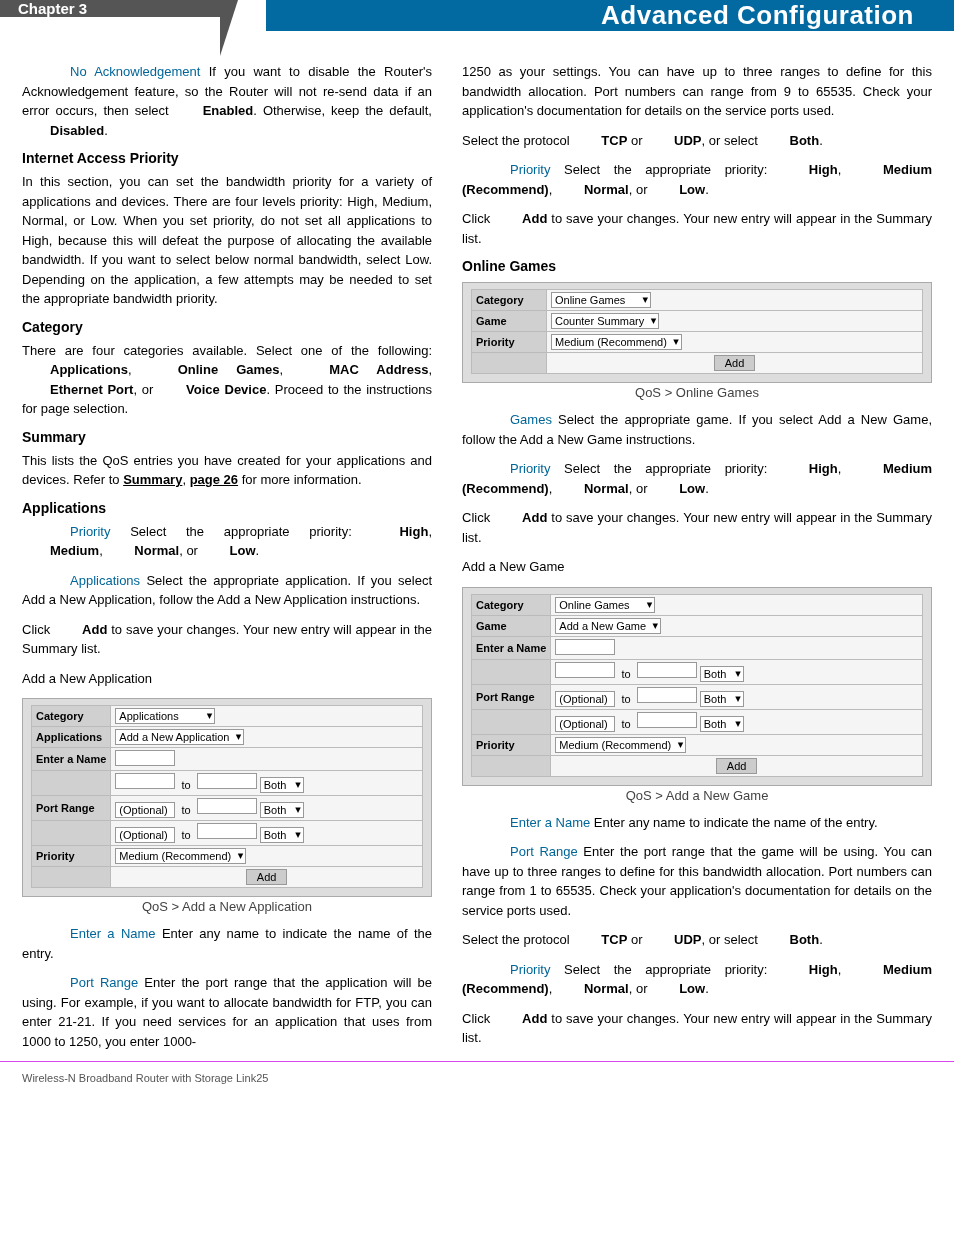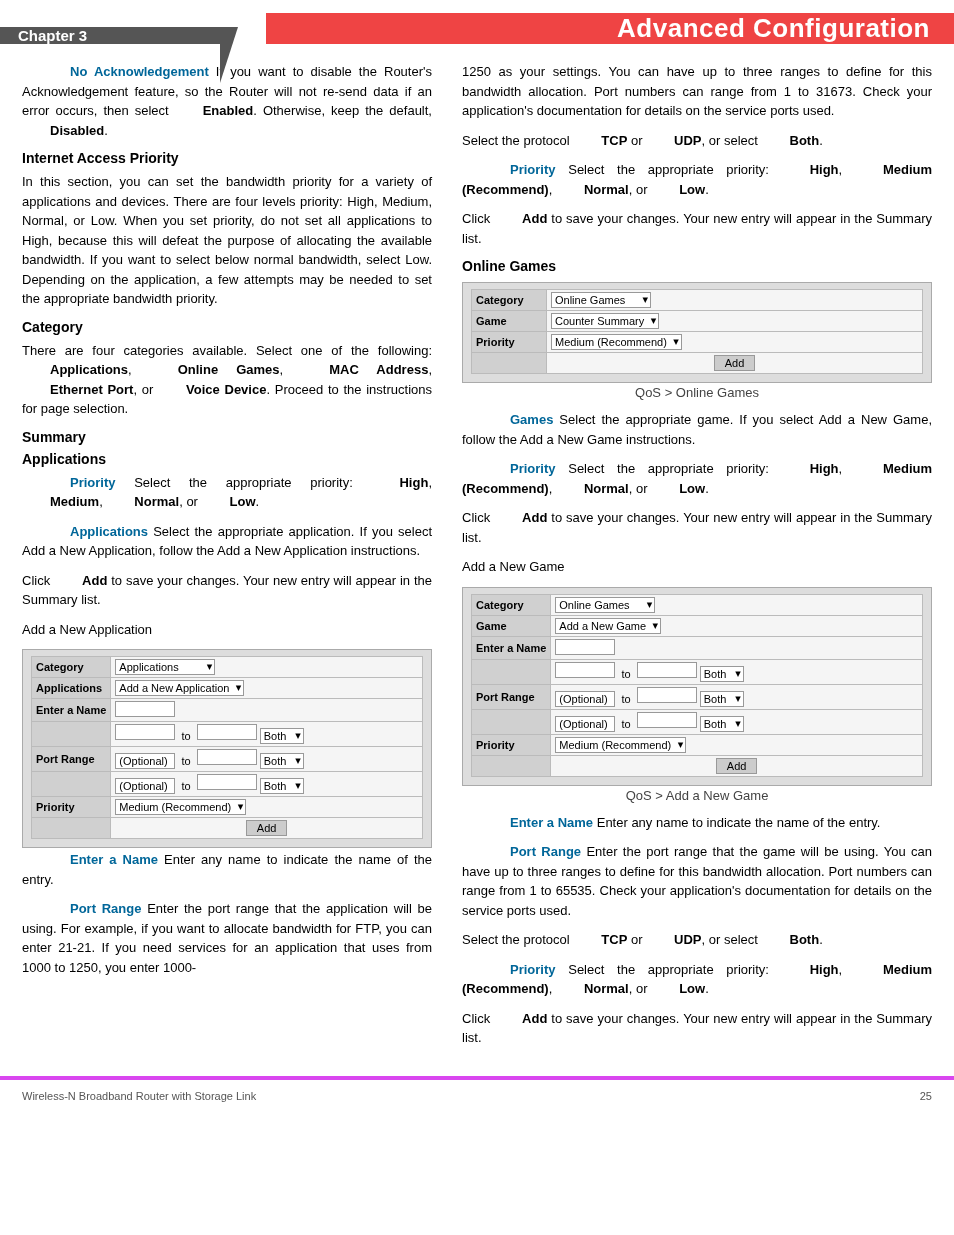--- a/index.html
+++ b/index.html
@@ -8,21 +8,21 @@
       font-size: 13px;
       background: #fff;
       color: #000;
       width: 954px;
       min-height: 1235px;
     }
 
     
     .page-header {
       display: flex;
-      align-items: flex-end;
+      align-items: flex-start;
       height: 44px;
       margin-bottom: 18px;
       gap: 46px;
     }
     .chapter-label {
       background: #555;
       color: #fff;
       font-size: 15px;
       font-weight: bold;
       padding: 0 18px;
@@ -36,25 +36,25 @@
       position: absolute;
       right: -18px;
       top: 0;
       width: 0;
       height: 0;
       border-top: 56px solid #555;
       border-right: 18px solid transparent;
     }
     .page-title-bar {
       flex: 1;
-      background: #ef4444;
+      background: #0369a1;
       display: flex;
       align-items: center;
       justify-content: flex-end;
-      padding-right: 24px;
+      padding-right: 40px;
     }
     .page-title-bar span {
       color: #fff;
       font-size: 26px;
       font-weight: bold;
       letter-spacing: 0.5px;
     }
 
     
     .content-area {
@@ -78,21 +78,21 @@
     }
 
     .section-heading {
       font-size: 14px;
       font-weight: bold;
       margin-bottom: 6px;
       margin-top: 4px;
     }
 
     .bold { font-weight: bold; padding-left: 28px; }
-    .colored-bold { font-weight: bold; color: #006699; padding-left: 48px; }
+    .colored-bold { font-weight: normal; color: #006699; padding-left: 48px; }
     a.underline { color: #000; text-decoration: underline; font-weight: bold; }
 
     
     .ui-screenshot {
       border: 1px solid #aaa;
       background: #ddd;
       margin: 8px 0 2px 0;
       padding: 6px 8px 8px 8px;
       font-size: 11px;
     }
@@ -147,26 +147,24 @@
     .caption {
       text-align: center;
       font-size: 13px;
       color: #444;
       margin-bottom: 10px;
       margin-top: 2px;
     }
 
     .page-footer {
       display: flex;
-      justify-content: space-between;
       padding: 10px 22px 6px 22px;
       font-size: 11px;
       color: #555;
-      margin-top: 18px;
-      border-top: 4px solid #d946ef;
+      border-top: 1px solid #d946ef;
     }
   </style>
 </head>
 <body>
 
 <div class="page-header">
   <div class="chapter-label">
     <span>Chapter 3</span>
   </div>
   <div class="page-title-bar">
@@ -185,20 +183,23 @@
     <div class="section-heading">Internet Access Priority</div>
     <p>In this section, you can set the bandwidth priority for a variety of applications and devices. There are four levels priority: High, Medium, Normal, or Low. When you set priority, do not set all applications to High, because this will defeat the purpose of allocating the available bandwidth. If you want to select below normal bandwidth, select Low. Depending on the application, a few attempts may be needed to set the appropriate bandwidth priority.</p>
 
 
     <div class="section-heading">Category</div>
     <p>
       <span>There are four categories available. Select one of the following: </span><span class="bold">Applications</span><span>, </span><span class="bold">Online Games</span><span>, </span><span class="bold">MAC Address</span><span>, </span><span class="bold">Ethernet Port</span><span>, or </span><span class="bold">Voice Device</span><span>. Proceed to the instructions for page selection.</span>
     </p>
 
     <div class="section-heading">Summary</div>
+    <p>
+      <span>This lists the QoS entries you have created for your applications and devices. Refer to </span><a class="underline">Summary</a><span>, </span><a class="underline">page 26</a><span> for more information.</span>
+    </p>
 
     <div class="section-heading">Applications</div>
     <p>
       <span class="colored-bold">Priority</span><span> Select the appropriate priority: </span><span class="bold">High</span><span>, </span><span class="bold">Medium</span><span>, </span><span class="bold">Normal</span><span>, or </span><span class="bold">Low</span><span>.</span>
     </p>
 
     <p>
       <span class="colored-bold">Applications</span><span> Select the appropriate application. If you select Add a New Application, follow the Add a New Application instructions.</span>
     </p>
 
@@ -264,34 +265,35 @@
         </tr>
         <tr>
           <td class="label-cell"></td>
           <td style="text-align:center">
             <span class="add-btn">Add</span>
           </td>
         </tr>
       </tbody>
         </table>
     </div>
+    <div class="caption">QoS &gt; Add a New Application</div>
 
     <p>
       <span class="colored-bold">Enter a Name</span><span> Enter any name to indicate the name of the entry.</span>
     </p>
 
     <p>
       <span class="colored-bold">Port Range</span><span> Enter the port range that the application will be using. For example, if you want to allocate bandwidth for FTP, you can enter 21-21. If you need services for an application that uses from 1000 to 1250, you enter 1000-</span>
     </p>
 
   </div>
 
   <div class="col-right">
 
-    <p>1250 as your settings. You can have up to three ranges to define for this bandwidth allocation. Port numbers can range from 1 to 31673. Check your application's documentation for details on the service ports used.</p>
+    <p>1250 as your settings. You can have up to three ranges to define for this bandwidth allocation. Port numbers can range from 9 to 65535. Check your application's documentation for details on the service ports used.</p>
 
     <p>
       <span>Select the protocol </span><span class="bold">TCP</span><span> or </span><span class="bold">UDP</span><span>, or select </span><span class="bold">Both</span><span>.</span>
     </p>
 
     <p>
       <span class="colored-bold">Priority</span><span> Select the appropriate priority: </span><span class="bold">High</span><span>, </span><span class="bold">Medium (Recommend)</span><span>, </span><span class="bold">Normal</span><span>, or </span><span class="bold">Low</span><span>.</span>
     </p>
 
     <p>

